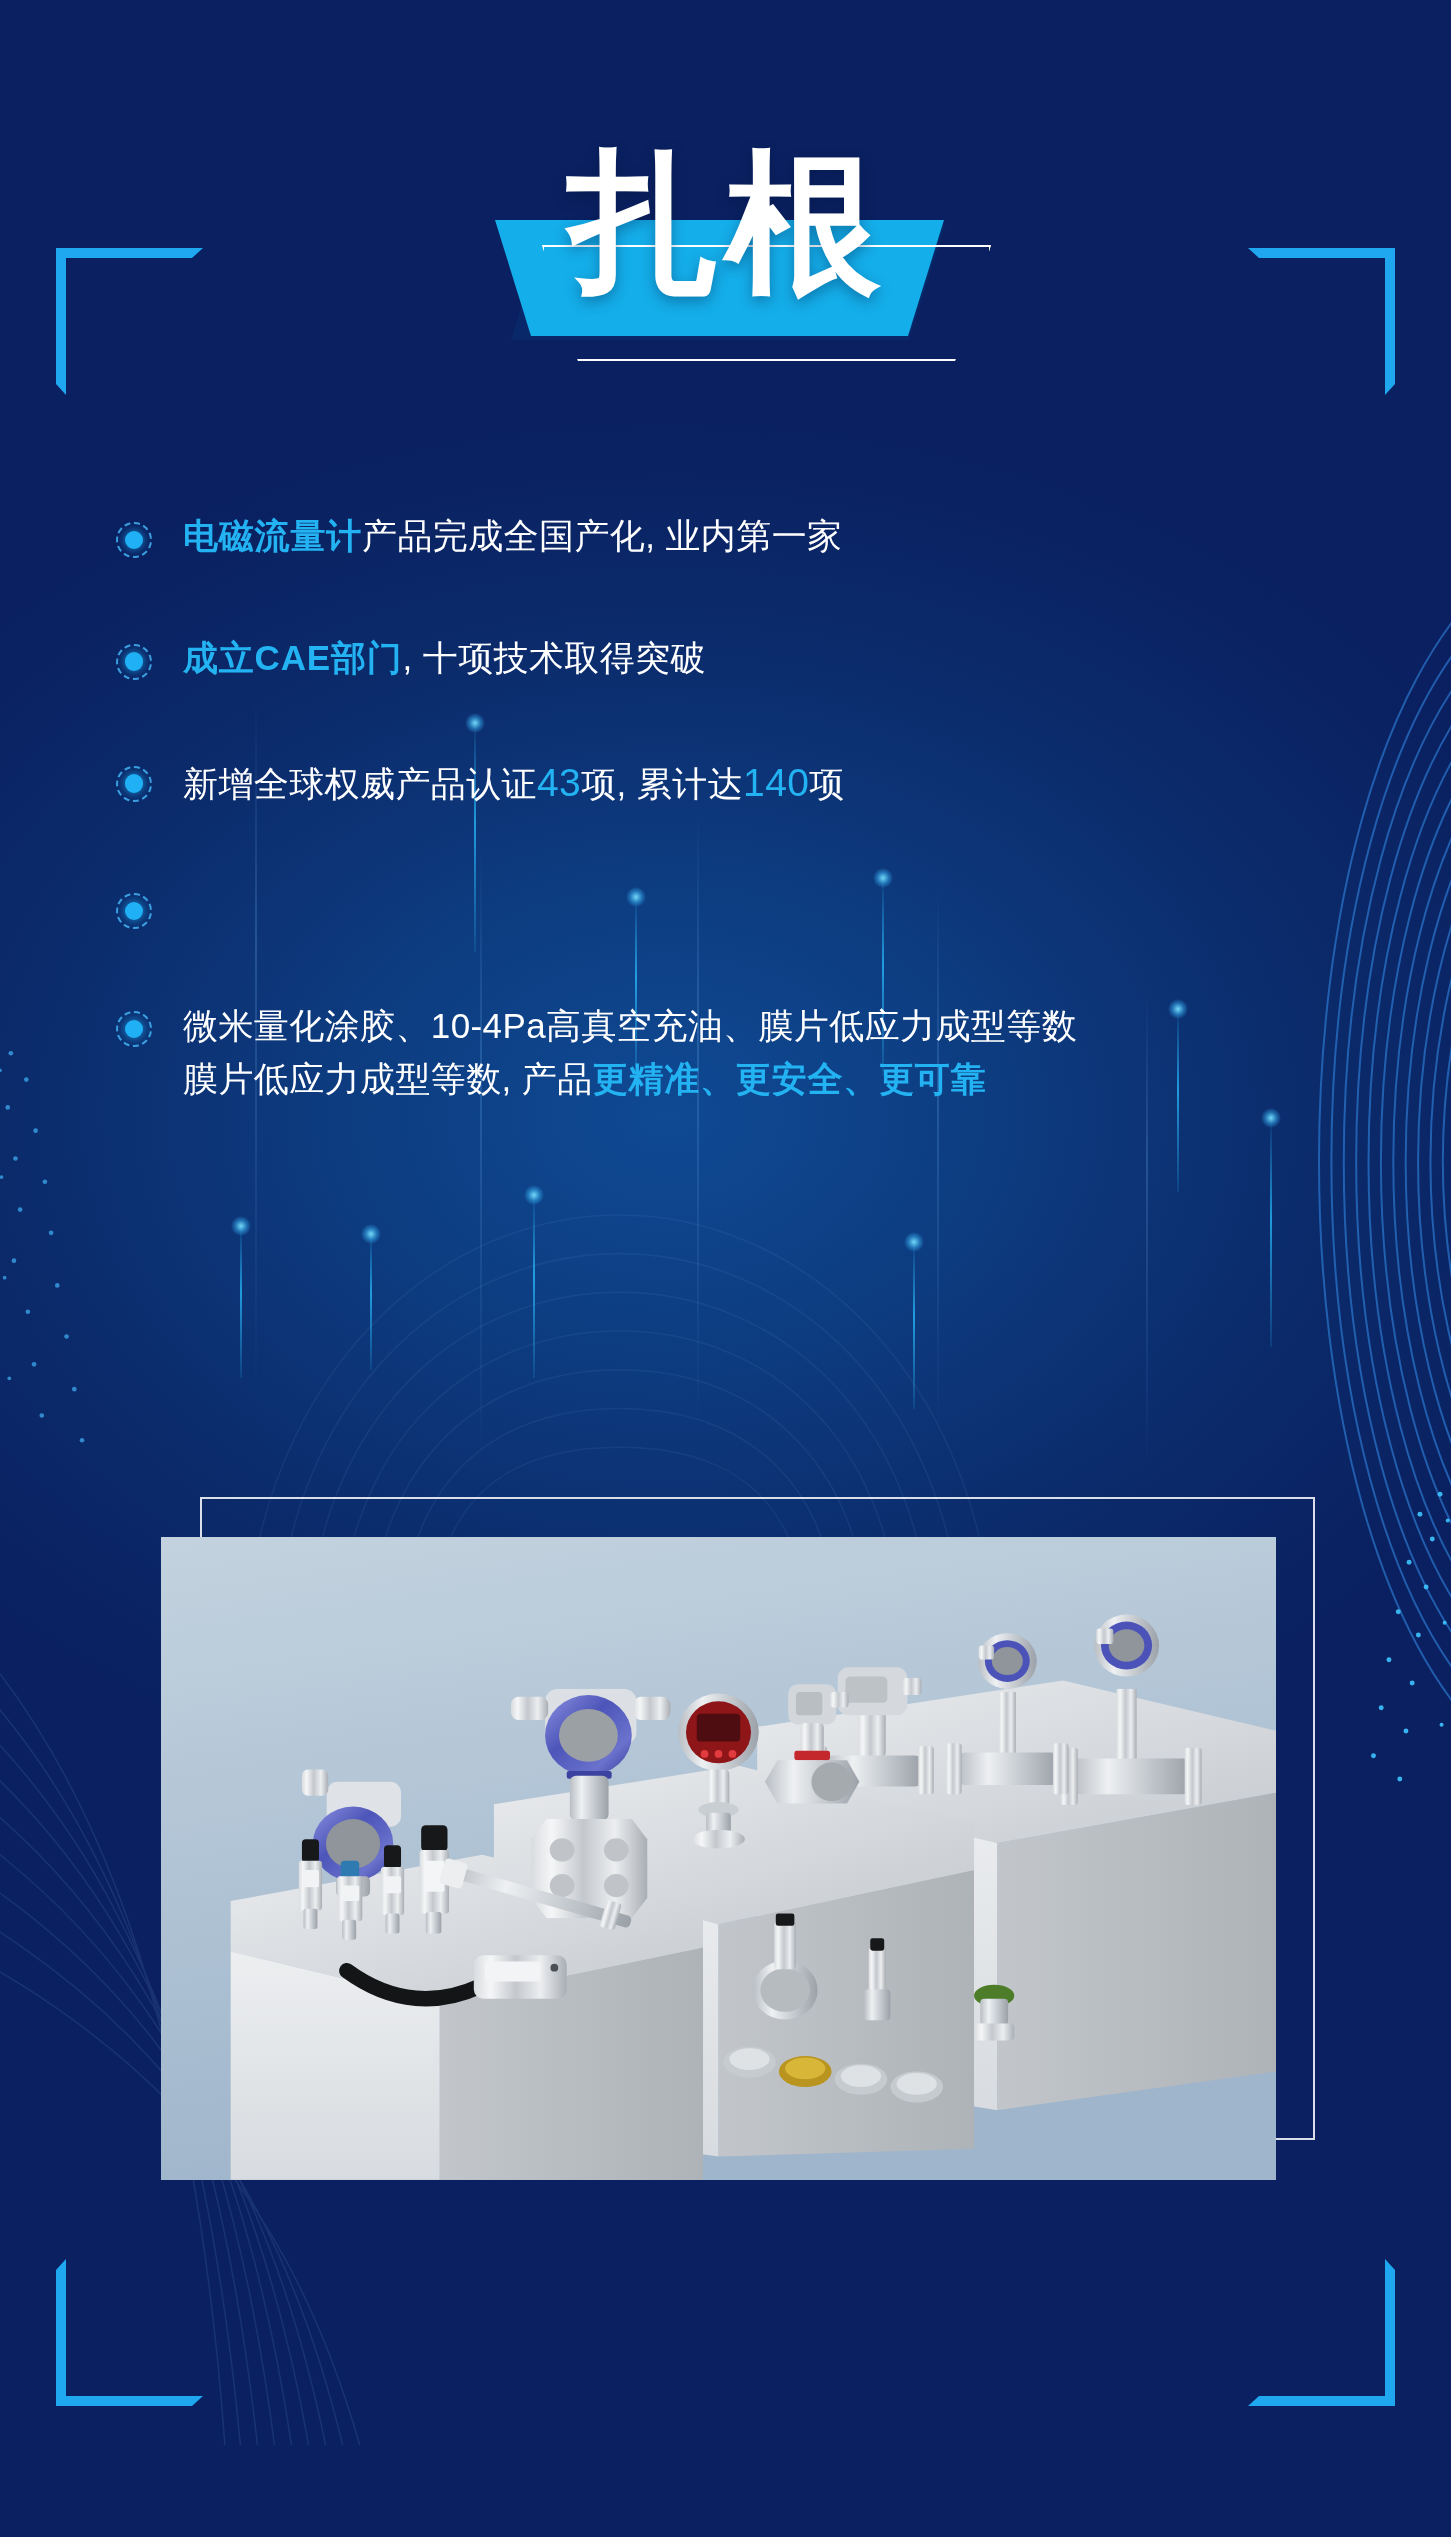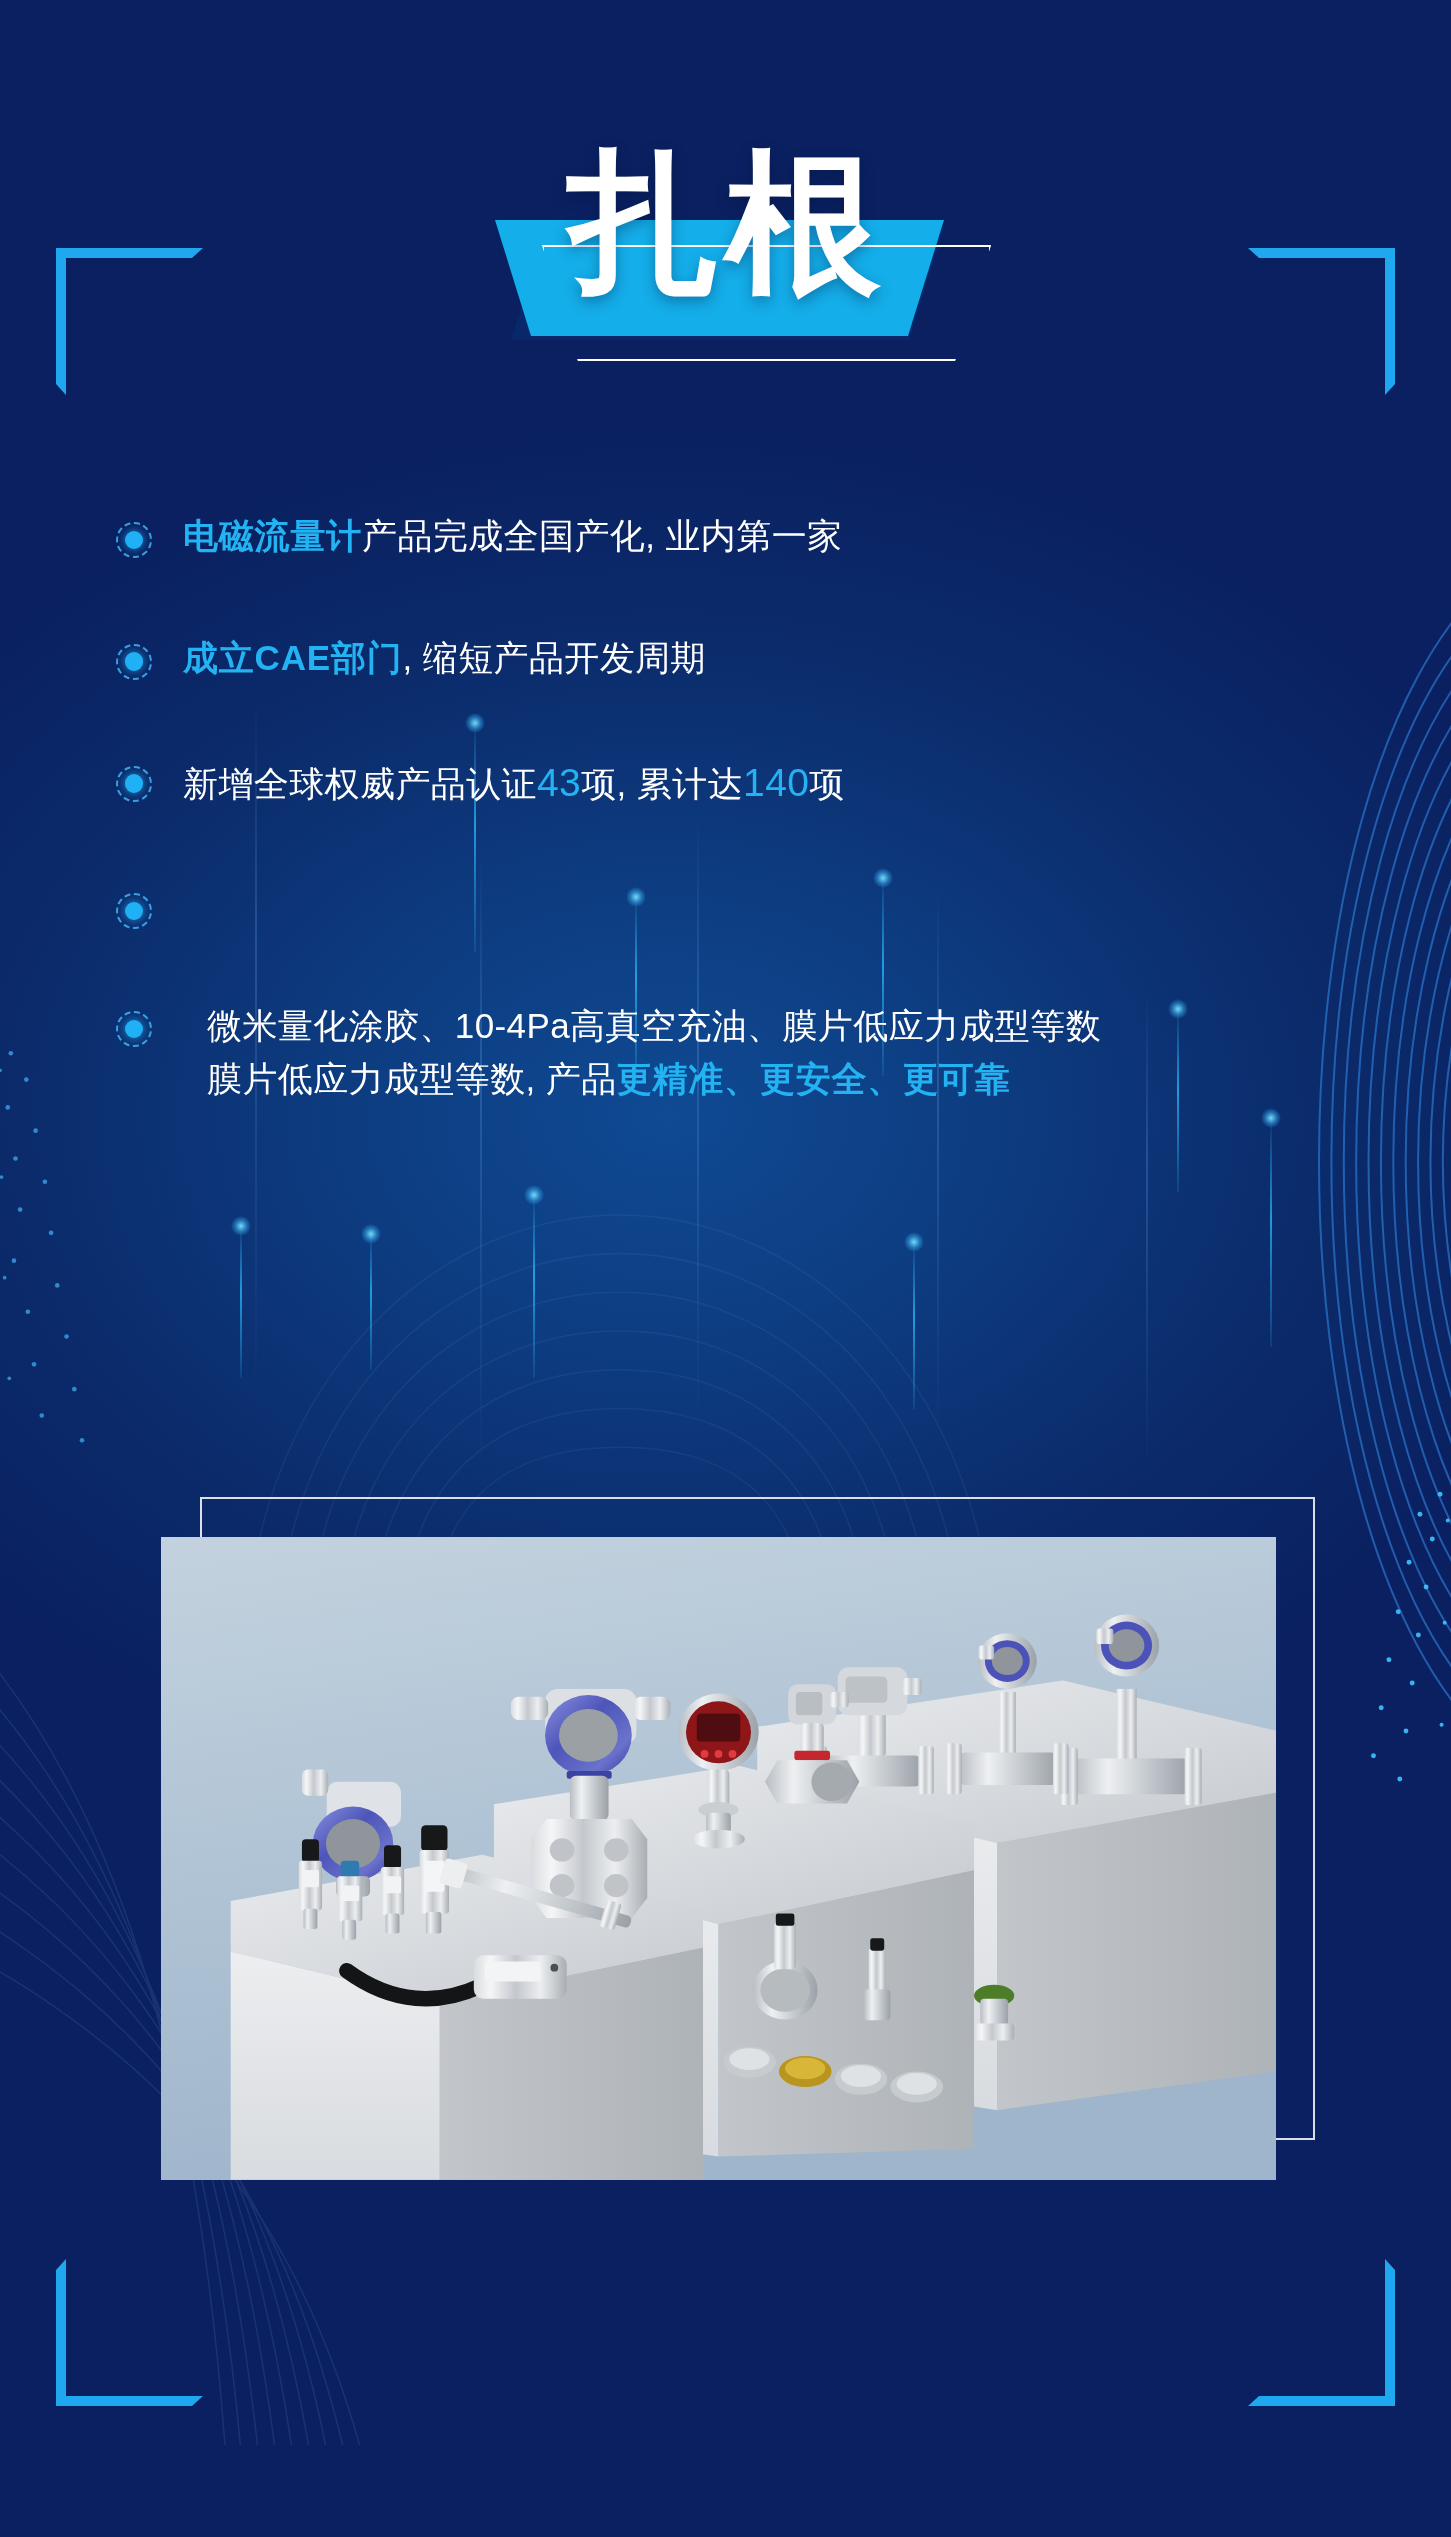--- a/index.html
+++ b/index.html
@@ -126,21 +126,21 @@
   .bullet .ring{
     position:absolute; inset:0; border-radius:50%;
     border:2.3px dashed rgba(70,180,245,.85);
   }
   .txt{
     font-size:35px; color:#ffffff; line-height:1.45; font-weight:500;
     letter-spacing:0.4px; white-space:pre-wrap;
   }
   .hl-big{ color:#23b3f2; font-size:35px; font-weight:bold; letter-spacing:0.8px; }
   .num{ color:#23b3f2; font-size:39px; font-weight:500; }
-  .r5 .txt{ line-height:1.5;margin-left:24px; }
+  .r5 .txt{ line-height:1.5; }
 
   
   .photo-outline{
     position:absolute; left:200px; top:1497px; width:1115px; height:643px;
     border:2.3px solid rgba(255,255,255,.85);
   }
   .photo{
     position:absolute; left:161px; top:1537px; width:1115px; height:643px;
     overflow:hidden;
     background:linear-gradient(175deg,#b9c9da 0%,#c3d0dd 22%,#adc0d3 52%,#9fb5cb 78%,#a9bccf 100%);
@@ -293,21 +293,21 @@
         <span class="core"></span>
       </span>
       <span class="txt"><span class="hl-big">电磁流量计</span><span>产品完成全国产化, 业内第一家</span></span>
     </div>
 
     <div class="row">
       <span class="bullet">
         <span class="ring"></span>
         <span class="core"></span>
       </span>
-      <span class="txt"><span class="hl-big">成立CAE部门</span><span>, 缩短产品开发周期</span></span>
+      <span class="txt"><span class="hl-big">成立CAE部门</span><span>, 十项技术取得突破</span></span>
     </div>
 
     <div class="row">
       <span class="bullet">
         <span class="ring"></span>
         <span class="core"></span>
       </span>
       <span class="txt"><span>新增全球权威产品认证</span><span class="num">43</span><span>项, 累计达</span><span class="num">140</span><span>项</span></span>
     </div>
 

